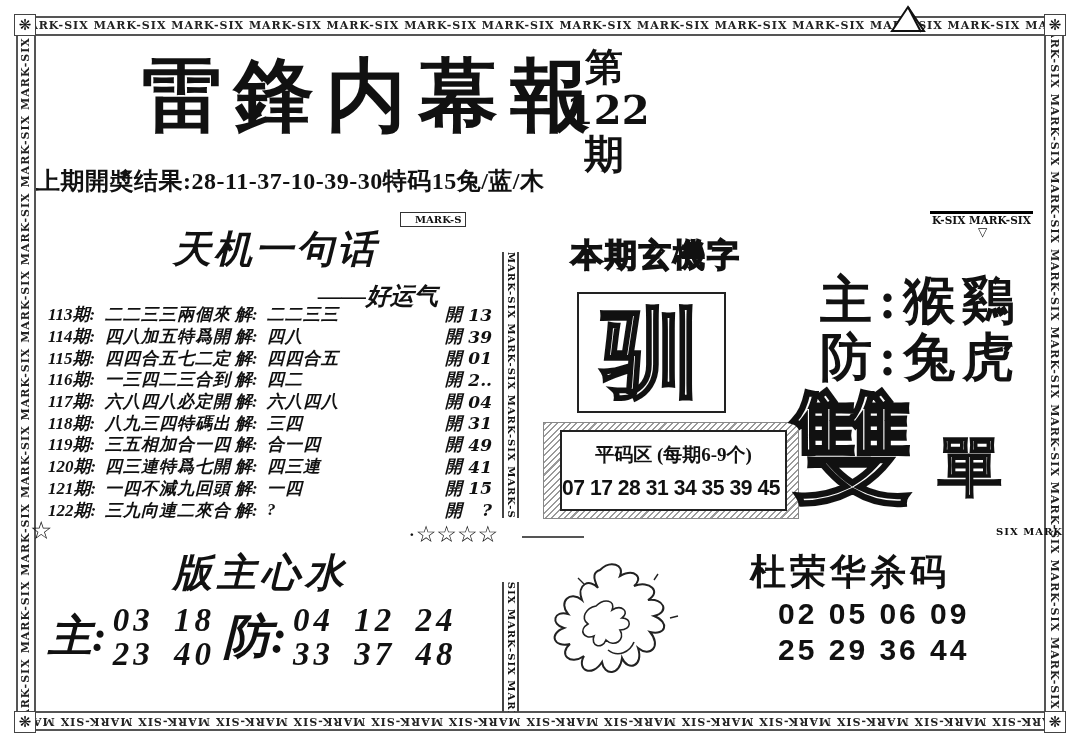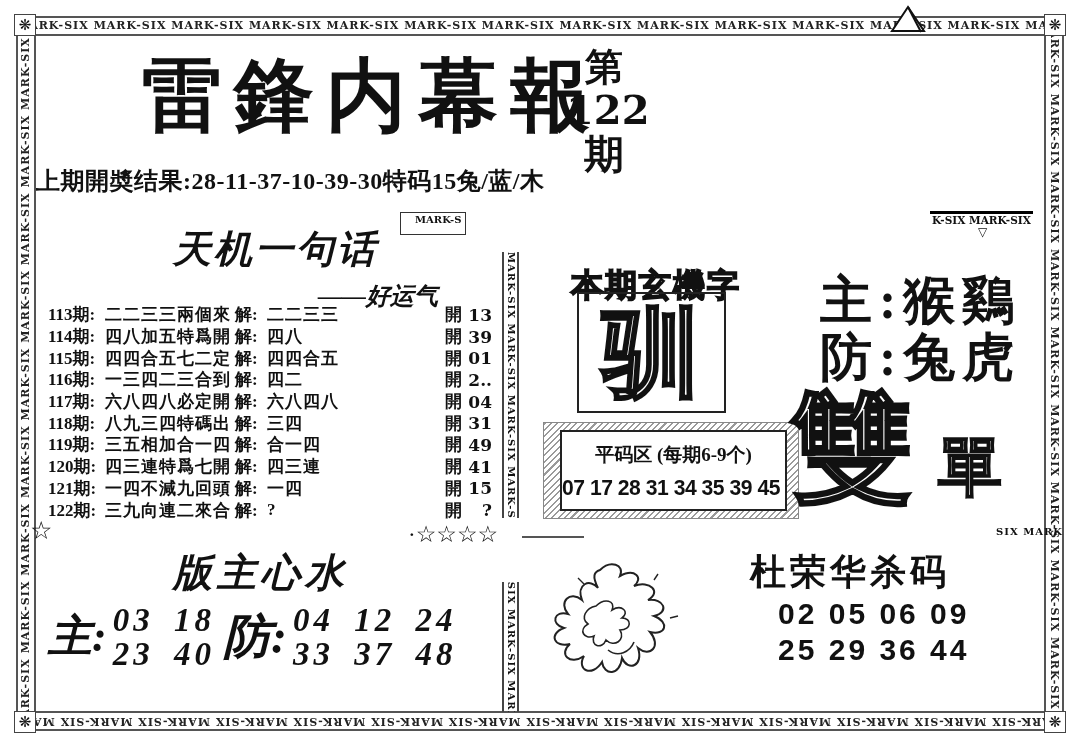--- a/index.html
+++ b/index.html
@@ -24,59 +24,59 @@
   
   .title { left:142px; top:40px; font-size:80px; font-weight:bold; letter-spacing:12px;
     line-height:112px; white-space:nowrap; }
   .issue { left:566px; top:46px; width:76px; text-align:center; font-weight:bold; }
   .issue-di  { font-size:38px; line-height:42px; }
   .issue-num { font-size:40px; line-height:44px; font-family:"DejaVu Serif",serif; }
   .issue-qi  { font-size:40px; line-height:46px; }
   .result { left:36px; top:165px; font-size:24px; font-weight:bold; letter-spacing:0.5px; white-space:nowrap; }
 
   .badge-mid { left:400px; top:212px; font-size:10px; font-weight:bold; border:1px solid #333;
-    padding:0 4px 8px 14px; line-height:13px; background:#fff; font-family:"DejaVu Serif",serif; }
+    padding:0 4px 0 14px; line-height:13px; background:#fff; font-family:"DejaVu Serif",serif; }
   .badge-tr { left:930px; top:211px; font-size:10.5px; font-weight:bold; border-top:3px solid #000;
     padding:0 2px; line-height:13px; font-family:"DejaVu Serif",serif; }
   .badge-tr .tri { position:absolute; left:48px; top:12px; font-size:12px; }
   .badge-rm { left:996px; top:526px; font-size:10px; font-weight:bold; letter-spacing:1px;
     font-family:"DejaVu Serif",serif; }
 
   
   .divider { left:502px; top:252px; width:17px; height:460px; border-left:2px solid #444;
     border-right:2px solid #444; writing-mode:vertical-rl; overflow:hidden; font-size:10px;
     font-weight:bold; letter-spacing:1px; white-space:nowrap; font-family:"DejaVu Serif",serif; }
   .divider-gap { left:498px; top:518px; width:26px; height:64px; background:#fff; }
 
   
   .lp-header { left:173px; top:224px; font-size:38px; font-weight:bold; font-style:italic;
     letter-spacing:3px; white-space:nowrap;text-align:center; }
   .lp-sub { left:318px; top:280px; font-size:24px; font-weight:bold; font-style:italic; white-space:nowrap; }
   .rows { left:48px; top:304px; width:444px; }
-  .row { display:flex; align-items:center; height:21.7px; font-size:17px; font-weight:bold; white-space:nowrap; }
+  .row { display:flex; align-items:center; height:21.7px; font-size:17px; font-weight:bold; white-space:nowrap;font-style:italic; }
   .r-period { width:57px; }
   .r-phrase { width:130px; letter-spacing:1px; }
   .r-jie { width:32px; }
   .r-answer { flex:1; letter-spacing:1px; }
   .r-kai { width:20px; text-align:right; }
   .r-num { width:30px; text-align:right; font-family:"DejaVu Serif",serif; }
   .star-left { left:30px; top:516px; font-size:25px; }
   .stars-right { left:408px; top:521px; font-size:23px; letter-spacing:0; white-space:nowrap; }
   .banzhu { left:173px; top:546px; font-size:39px; font-weight:bold; font-style:italic;
     letter-spacing:5px; white-space:nowrap; }
   .xinshui { left:48px; top:602px; display:flex; align-items:center; white-space:nowrap; }
   .xs-glyph { font-size:44px; font-weight:bold; font-style:italic; line-height:70px; }
   .xs-col { margin:0 8px 0 6px; font-size:33px; font-style:italic; font-weight:bold;
     line-height:34px; letter-spacing:4px; word-spacing:8px;text-align:right; }
   .xs-fang { font-size:48px; }
 
   
   .outline2 { color:#fff; -webkit-text-stroke:1.6px #111; }
   .outline3 { color:#fff; -webkit-text-stroke:2.6px #111; }
-  .rp-header { left:571px; top:264px; font-size:32px; font-weight:bold; letter-spacing:2px; white-space:nowrap; }
+  .rp-header { left:571px; top:234px; font-size:32px; font-weight:bold; letter-spacing:2px; white-space:nowrap; }
   .mystery-box { left:577px; top:292px; width:149px; height:121px; border:2px solid #222;
     display:flex; align-items:center; justify-content:center; }
   .mystery-char { font-size:98px; font-weight:bold; line-height:1; }
   .animals { left:820px; top:272px; font-size:52px; font-weight:bold; letter-spacing:7px;
     line-height:57px; white-space:nowrap; }
   .pingma { left:543px; top:422px; width:256px; height:97px; border:1px solid #888;
     background:repeating-linear-gradient(135deg,#9a9a9a 0 1.5px,transparent 1.5px 4.5px); }
   .pingma-inner { position:absolute; left:16px; right:11px; top:7px; bottom:7px;
     background:#fff; border:2px solid #222; text-align:center; overflow:visible; }
   .pingma-title { margin-top:10px; font-size:19px; font-weight:bold; white-space:nowrap; }

